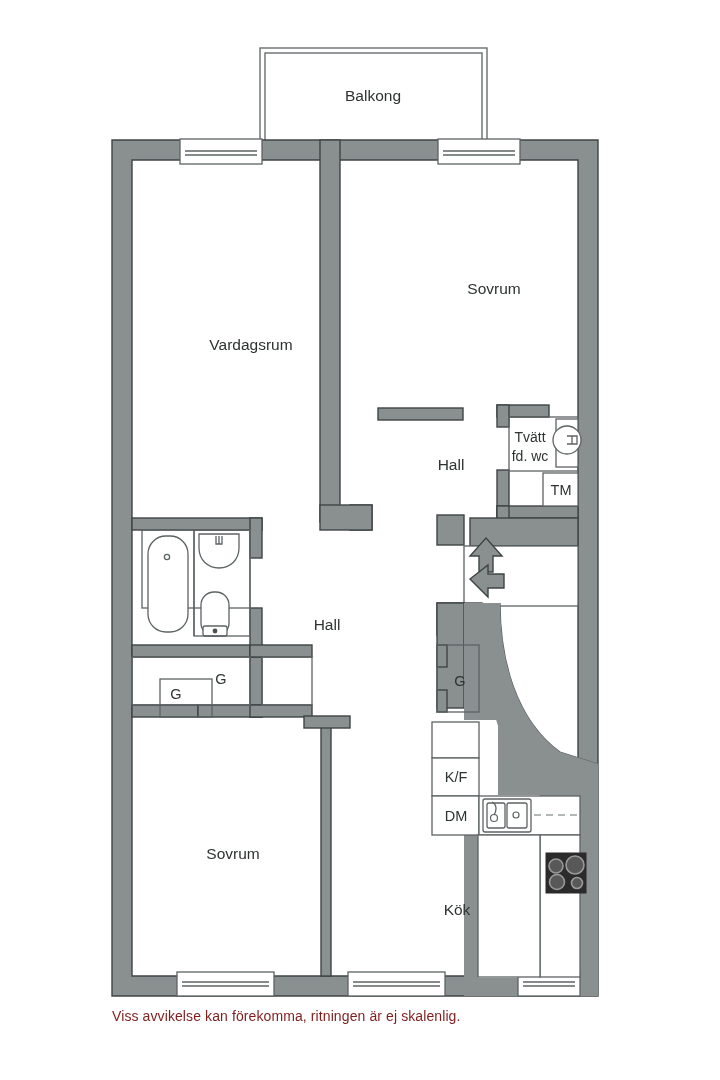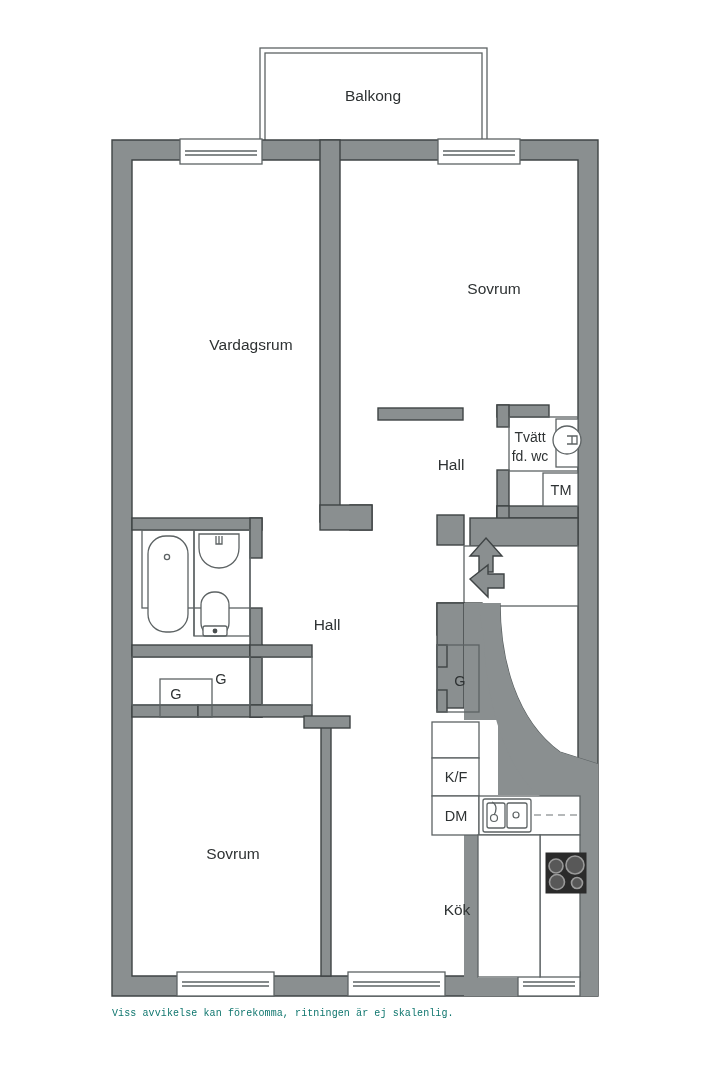--- a/index.html
+++ b/index.html
@@ -48,23 +48,23 @@
   }
   .tag-label {
     font-family: "Liberation Sans", sans-serif;
     font-size: 14.5px;
     fill: #2e3233;
   }
   .caption-text {
     position: absolute;
     left: 112px;
     top: 1008px;
-    font-family: Liberation Mono, monospace;
-    font-size: 10px;
-    color: #0f766e;
+    font-family: Liberation Sans, sans-serif;
+    font-size: 14px;
+    color: #7f1d1d;
     white-space: nowrap;
     letter-spacing: 0.1px;
   }
 </style>
 </head>
 <body>
 
 <div id="plan-root">
 
   <svg id="floorplan" viewBox="0 0 720 1080">

